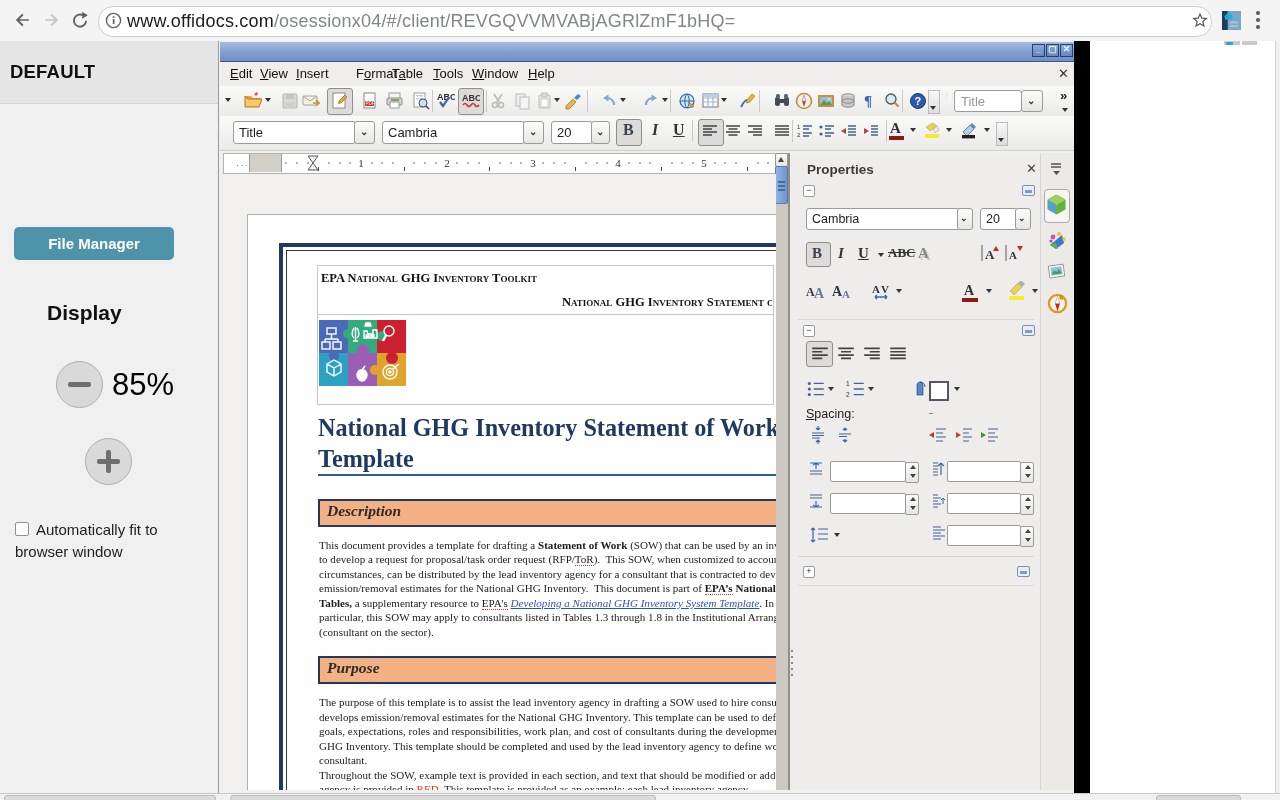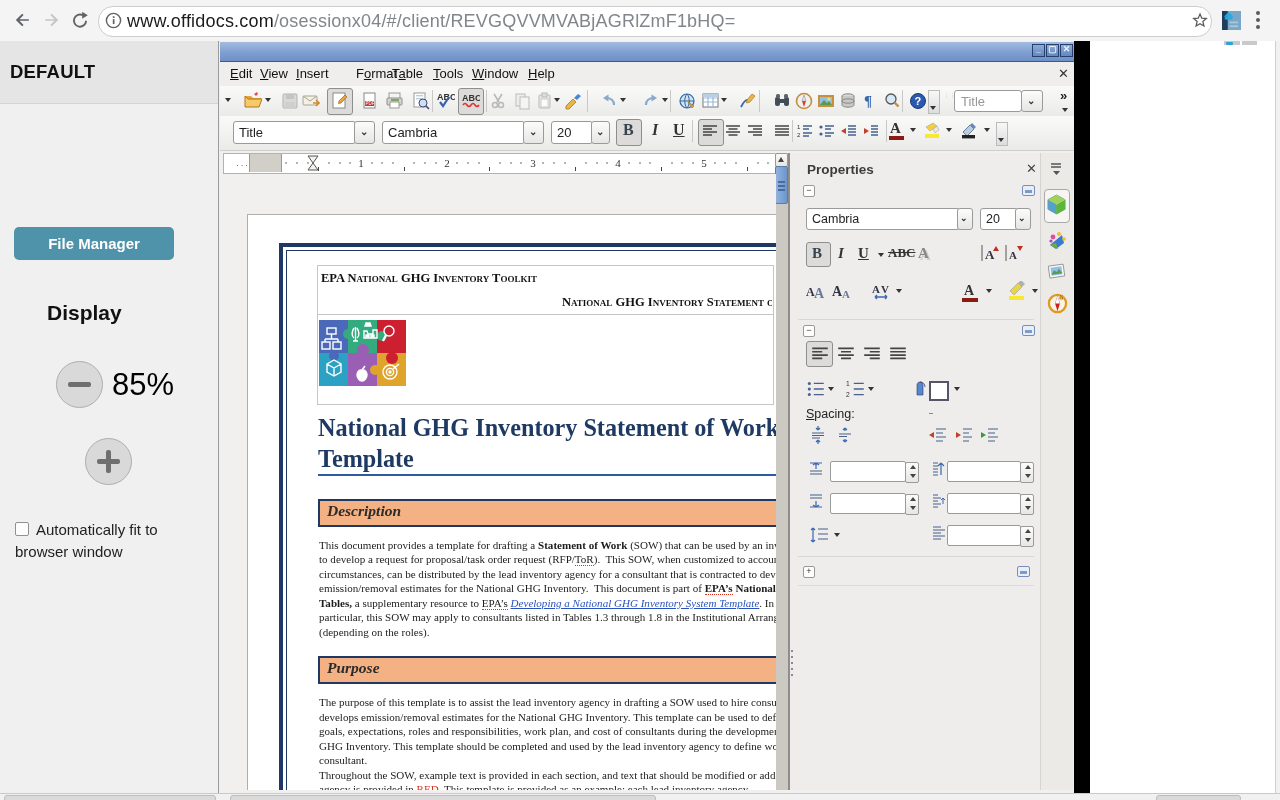--- a/index.html
+++ b/index.html
@@ -483,21 +483,21 @@
         <div style="position:absolute;left:70px;top:259px;width:520px;height:2px;background:#2e5b9e"></div>
         <div style="position:absolute;left:70px;top:284px;width:520px;height:24px;background:#f4b183;border:2px solid #1f3864"></div>
         <div class="serif" style="position:absolute;left:79px;top:287px;font-size:15.5px;font-weight:bold;font-style:italic;color:#2b2b2b">Description</div>
         <div class="serif doctext" style="left:71px;top:322.5px;">
           <div>This document provides a template for drafting a <b>Statement of Work</b> (SOW) that can be used by an inventory</div>
           <div>to develop a request for proposal/task order request (RFP/<span class="sq">ToR</span>).&nbsp; This SOW, when customized to account</div>
           <div>circumstances, can be distributed by the lead inventory agency for a consultant that is contracted to develop</div>
           <div>emission/removal estimates for the National GHG Inventory.&nbsp; This document is part of <b><span class="sq">EPA’s</span> National GHG</b></div>
           <div><b>Tables,</b> a supplementary resource to <span class="sq">EPA’s</span> <span class="lnk">Developing a National GHG Inventory System Template</span>. In</div>
           <div>particular, this SOW may apply to consultants listed in Tables 1.3 through 1.8 in the Institutional Arrangements</div>
-          <div>(depending on the roles).</div>
+          <div>(consultant on the sector).</div>
         </div>
         <div style="position:absolute;left:70px;top:441px;width:520px;height:24px;background:#f4b183;border:2px solid #1f3864"></div>
         <div class="serif" style="position:absolute;left:79px;top:444px;font-size:15.5px;font-weight:bold;font-style:italic;color:#2b2b2b">Purpose</div>
         <div class="serif doctext" style="left:71px;top:480px;">
           <div>The purpose of this template is to assist the lead inventory agency in drafting a SOW used to hire consultants that</div>
           <div>develops emission/removal estimates for the National GHG Inventory. This template can be used to define</div>
           <div>goals, expectations, roles and responsibilities, work plan, and cost of consultants during the development of</div>
           <div>GHG Inventory. This template should be completed and used by the lead inventory agency to define work for</div>
           <div>consultant.</div>
           <div>Throughout the SOW, example text is provided in each section, and text that should be modified or added by the</div>

